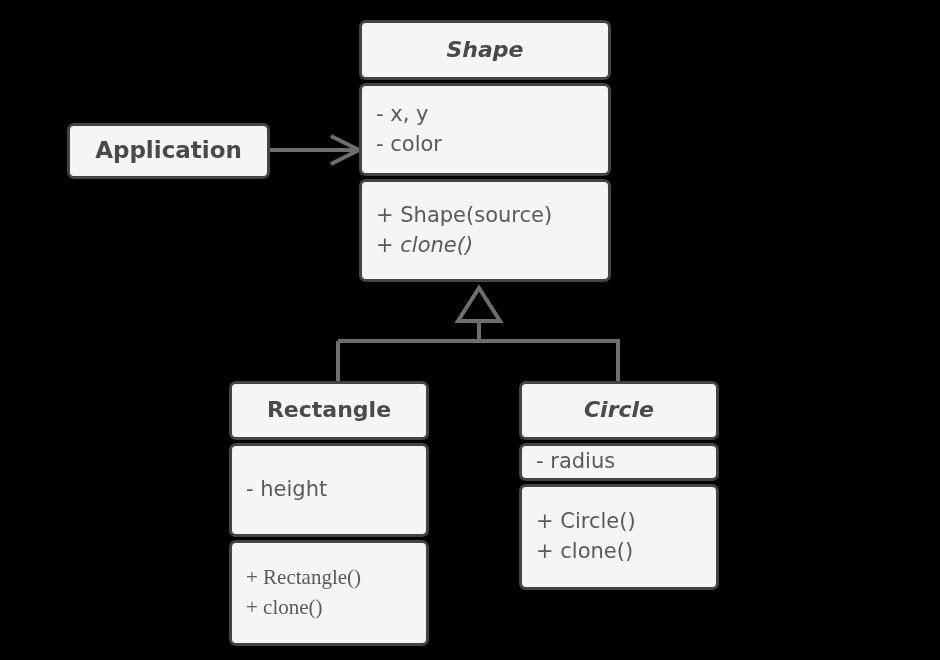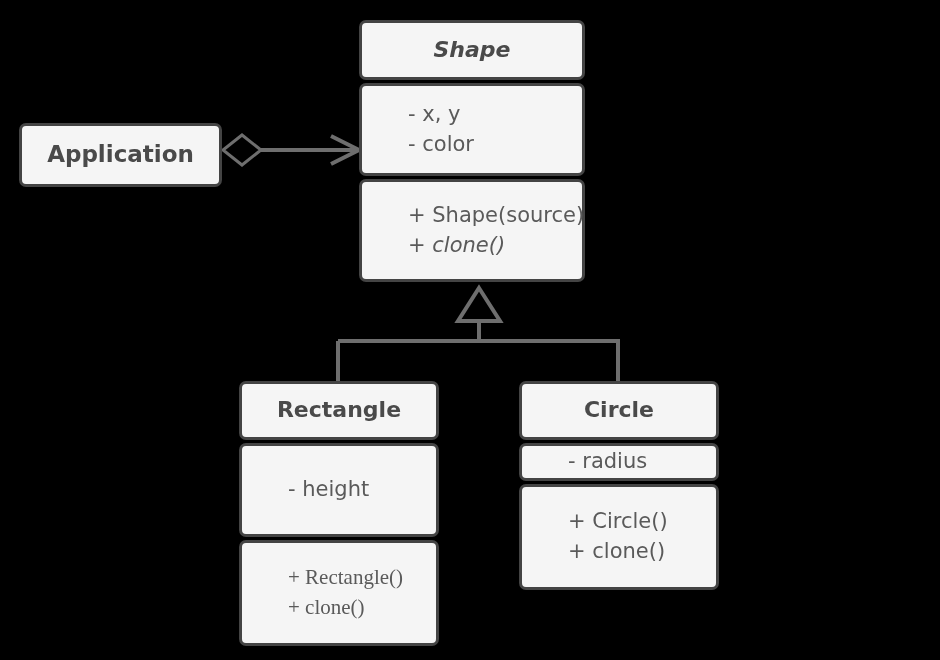--- a/index.html
+++ b/index.html
@@ -58,45 +58,44 @@
     line-height: 1.42;
     padding-left: 14px;
     white-space: nowrap;
   }
   .member .mem-name.abstract {
     font-style: italic;
   }
   .compartment.members {
     padding-top: 6px;
     padding-bottom: 6px;
-    padding-left: 32px;
   }
   
   #class-application { left: 19px; top: 123px; }
-  #class-application .compartment.title { width: 203px; height: 64px; }
+  #class-application .compartment.title { width: 203px; height: 56px; margin-left: 48px; }
   #class-application .title-text { font-size: 23px; }
 
   
   #class-shape { left: 359px; top: 20px; }
-  #class-shape .compartment { width: 226px; }
+  #class-shape .compartment { width: 252px; }
   #class-shape .c-title   { height: 60px; }
   #class-shape .c-attrs   { height: 93px; }
   #class-shape .c-methods { height: 103px; }
 
   
-  #class-rectangle { left: 239px; top: 381px; }
+  #class-rectangle { left: 229px; top: 381px; }
   #class-rectangle .compartment { width: 200px; }
   #class-rectangle .c-title   { height: 59px; }
   #class-rectangle .c-attrs   { height: 94px; }
   #class-rectangle .c-methods { height: 106px; font-family: Liberation Serif, serif; }
 
   
   #class-circle { left: 519px; top: 381px; }
   #class-circle .compartment { width: 200px; }
-  #class-circle .c-title   { height: 59px; }
+  #class-circle .c-title   { height: 59px; font-style: italic; }
   #class-circle .c-attrs   { height: 38px; }
   #class-circle .c-methods { height: 106px; }
 </style>
 </head>
 <body>
 
 <div id="canvas">
 
   <svg class="edges" viewBox="0 0 940 660" xmlns="http://www.w3.org/2000/svg">
 

